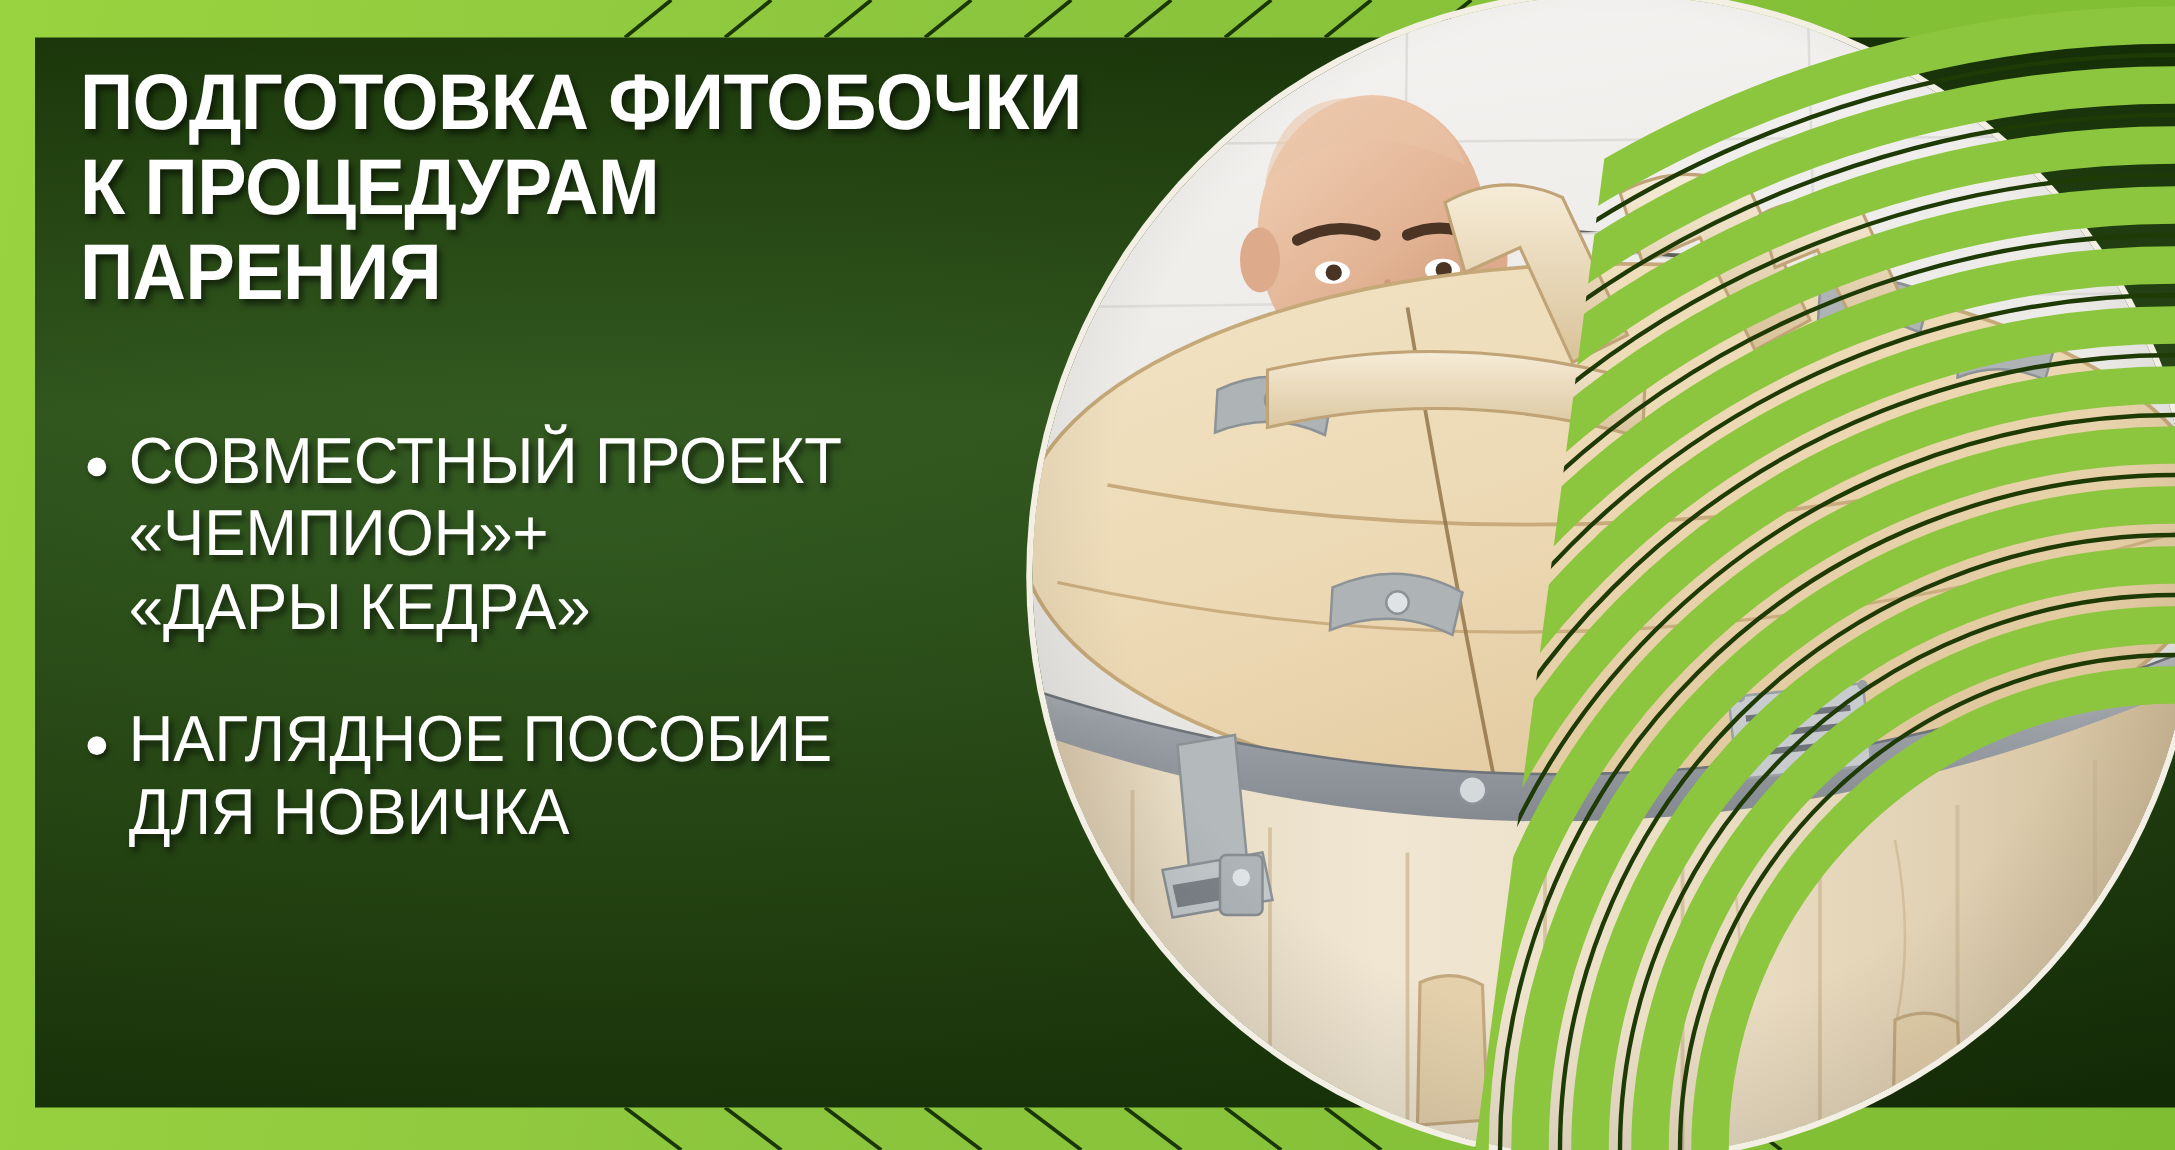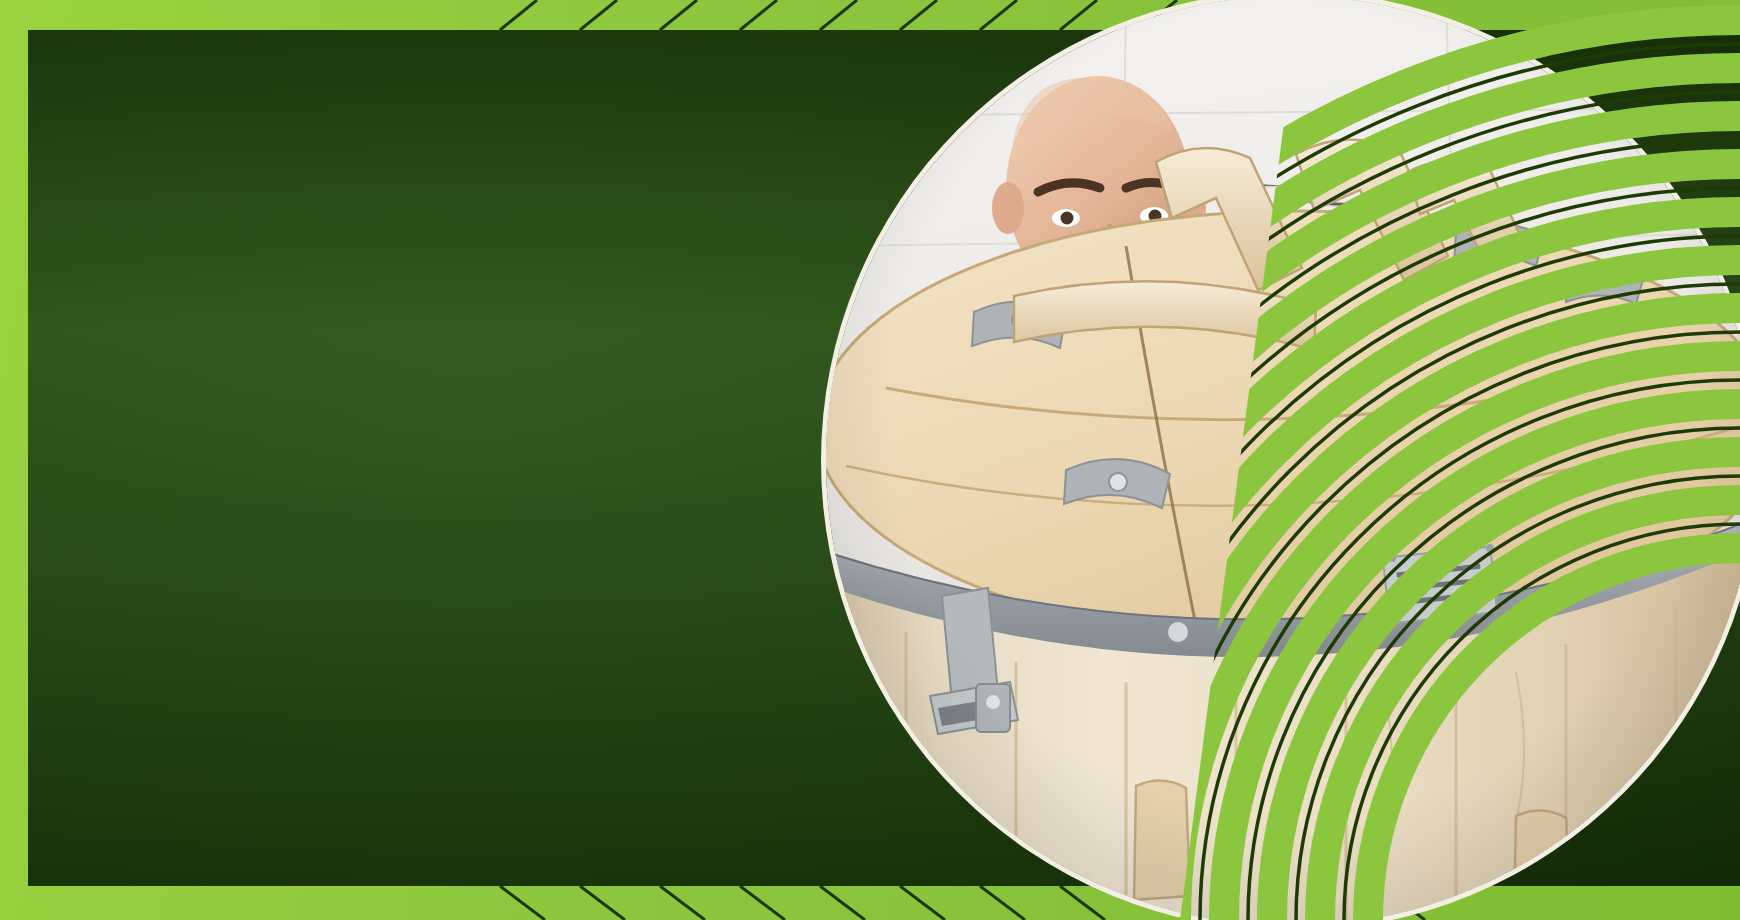--- a/index.html
+++ b/index.html
@@ -129,20 +129,39 @@
       <line x1="1140" y1="0" x2="1185" y2="34"></line>
       <line x1="1220" y1="0" x2="1265" y2="34"></line>
       <line x1="1300" y1="0" x2="1345" y2="34"></line>
       <line x1="1380" y1="0" x2="1425" y2="34"></line>
     </g>
   </svg>
 
   <div class="panel">
     <div class="panel-sheen"></div>
 
+    <div class="content">
+      <h1 class="headline">ПОДГОТОВКА ФИТОБОЧКИ
+К ПРОЦЕДУРАМ
+ПАРЕНИЯ</h1>
+
+      <ul class="bullets">
+        <li class="bullet">
+          <span class="dot"></span>
+          <span class="btext">СОВМЕСТНЫЙ ПРОЕКТ
+«ЧЕМПИОН»+
+«ДАРЫ КЕДРА»</span>
+        </li>
+        <li class="bullet">
+          <span class="dot"></span>
+          <span class="btext">НАГЛЯДНОЕ ПОСОБИЕ
+ДЛЯ НОВИЧКА</span>
+        </li>
+      </ul>
+    </div>
   </div>
 
   <div class="photo-wrap">
     <svg class="photo" viewBox="0 0 930 930" preserveAspectRatio="xMidYMid slice" aria-hidden="true">
       <defs>
         <linearGradient id="wall" x1="0" y1="0" x2="0.15" y2="1">
           <stop offset="0%" stop-color="#f4f3f1"></stop>
           <stop offset="45%" stop-color="#eceae7"></stop>
           <stop offset="100%" stop-color="#dfdedb"></stop>
         </linearGradient>

